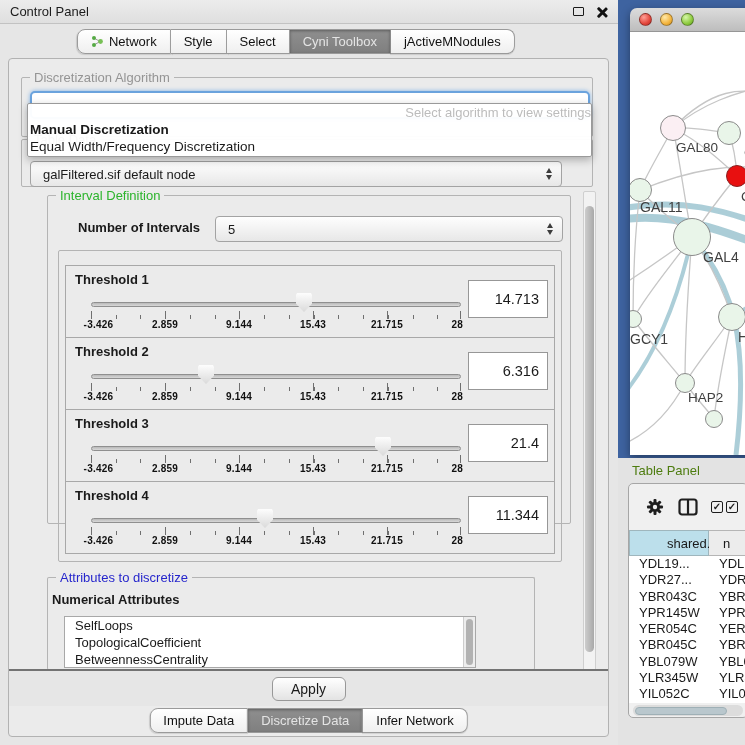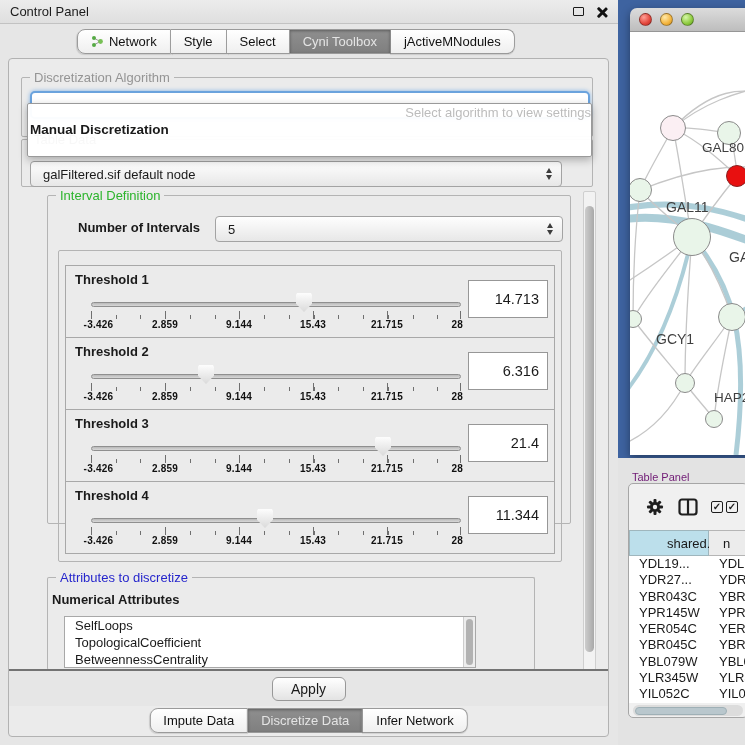--- a/index.html
+++ b/index.html
@@ -93,24 +93,24 @@
   #net-window { left:630px; top:8px; width:140px; height:447px; border-radius:7px 7px 0 0; overflow:hidden;
                 box-shadow:0 3px 10px rgba(0,0,0,.4); }
   #net-titlebar { height:24px; background:linear-gradient(#dcdcdc,#bdbdbd); border-bottom:1px solid #969696;
                   display:flex; align-items:center; gap:8px; padding-left:9px; }
   .light { width:13px; height:13px; border-radius:50%; border:1px solid rgba(0,0,0,.35); }
   .light.red { background:radial-gradient(circle at 35% 30%, #ff9f96, #e3473c 60%, #b32a22); }
   .light.yellow { background:radial-gradient(circle at 35% 30%, #ffe9a8, #f3b43e 60%, #c78a1d); }
   .light.green { background:radial-gradient(circle at 35% 30%, #d6f7a8, #8ecb3f 60%, #5f9c22); }
   #net-content { position:relative; width:100%; height:423px; background:#fff; overflow:hidden; }
   .node { position:absolute; border-radius:50%; border:1px solid #8a8a8a; background:#e9f5e9; }
-  .nlabel { position:absolute; font-size:13.5px; color:#3f3f3f; white-space:nowrap;margin-left:26px; }
+  .nlabel { position:absolute; font-size:13.5px; color:#3f3f3f; white-space:nowrap; }
 
   #table-panel-area { left:618px; top:458px; width:127px; height:287px; background:#e3e3e3; }
-  #tp-title { position:absolute; left:14px; top:13px; font-size:11px; color:#701a75; }
+  #tp-title { position:absolute; left:14px; top:5px; font-size:13px; color:#4d7c0f; }
   #tp-window { position:absolute; left:10px; top:25px; width:120px; height:235px; background:#f0f0f0;
                border:1px solid #a6a6a6; border-radius:5px; overflow:hidden; }
   #tp-toolbar { position:absolute; left:0; top:0; width:100%; height:46px; display:flex; align-items:center; gap:13px; padding-left:16px; }
   .cbx { width:12px; height:12px; border:1.6px solid #1c1c1c; border-radius:2px; font-size:10px; line-height:9px; text-align:center; color:#1c1c1c; font-weight:bold; }
   #tp-table { position:absolute; left:0; top:46px; width:200px; }
   .tp-hrow { display:flex; height:26px; }
   .tp-hcell { font-size:13px; text-align:center; line-height:25px; border:1px solid #9fb6bd; }
   .tp-hcell.c1 { width:80px; background:#bcdfeb;padding-left:37px; }
   .tp-hcell.c2 { width:120px; background:#ececec; border-left:none; text-align:left; padding-left:14px; border-color:#b5b5b5; }
   .tp-rows { background:#fff; width:200px; }
@@ -162,20 +162,21 @@
 
     <div id="main-panel" class="abs">
 
       <div class="group" style="left:12px; top:18px; width:572px; height:60px;">
         <span class="glabel graylbl">Discretization Algorithm</span>
         <div id="algo-combo" class="abs"></div>
 
         <div id="algo-popup" class="abs">
           <div class="phead">Select algorithm to view settings</div>
           <div class="popt bold">Manual Discretization</div>
+          <div class="popt">Equal Width/Frequency Discretization</div>
         </div>
       </div>
 
       <div class="group" style="left:12px; top:80px; width:572px; height:48px;">
         <span class="glabel">Table Data</span>
         <div class="combo" style="left:8px; top:21px; width:532px; height:26px;">
           <span class="ctext">galFiltered.sif default node</span>
           <span class="stepper">
               <i class="arr-up"></i>
               <i class="arr-dn"></i>

